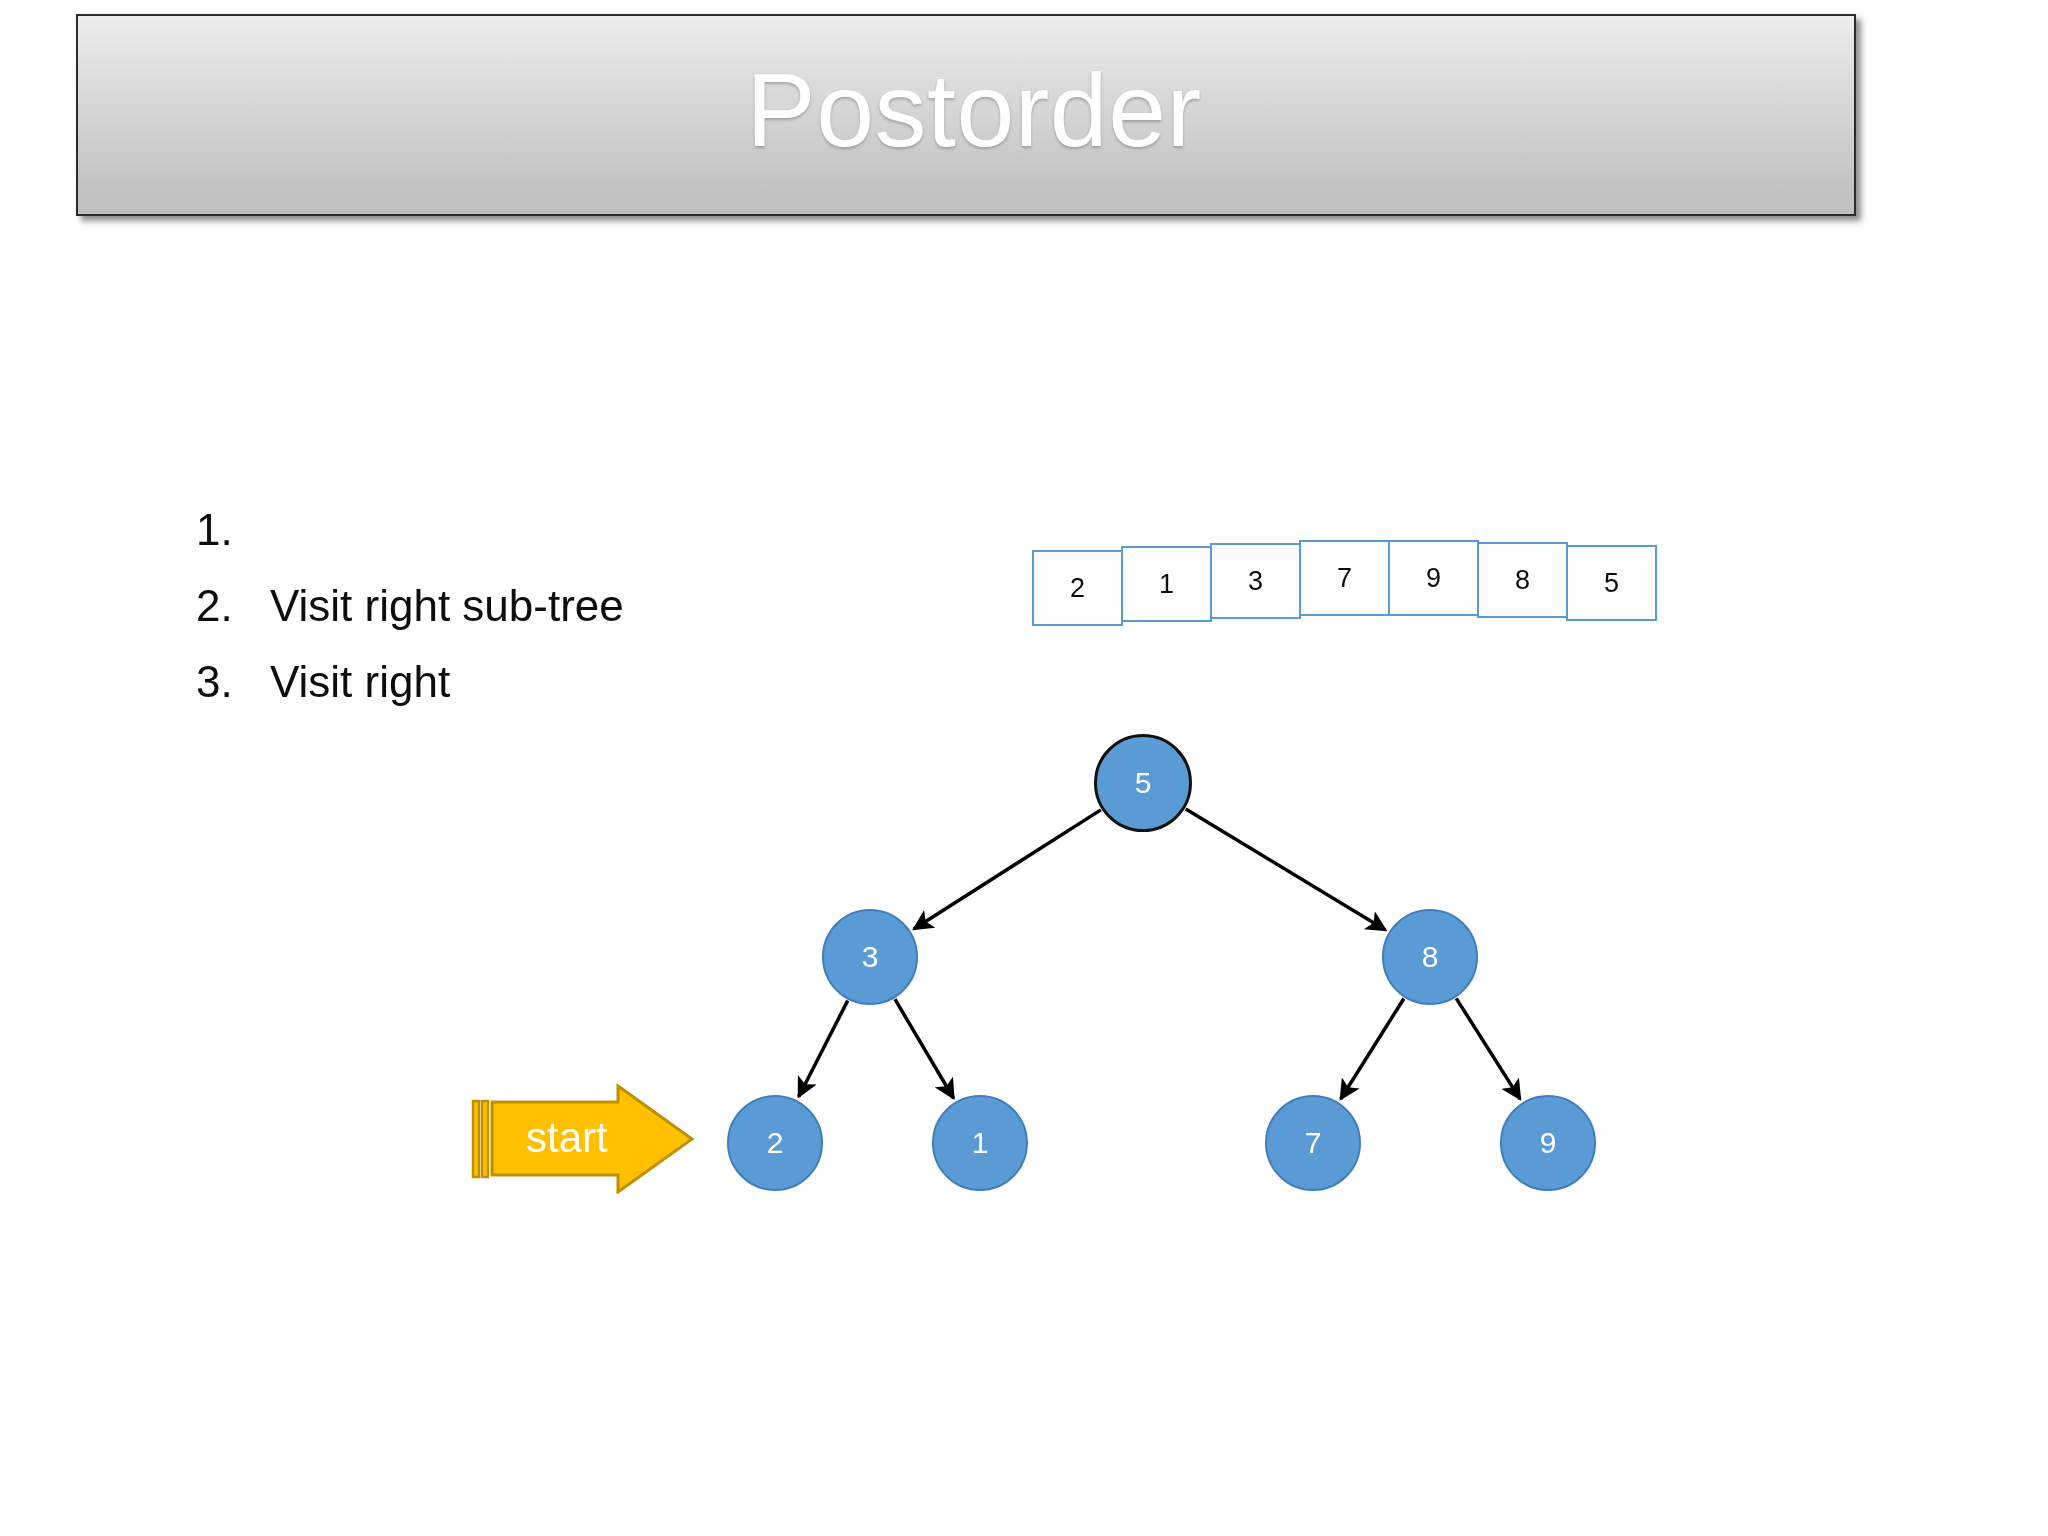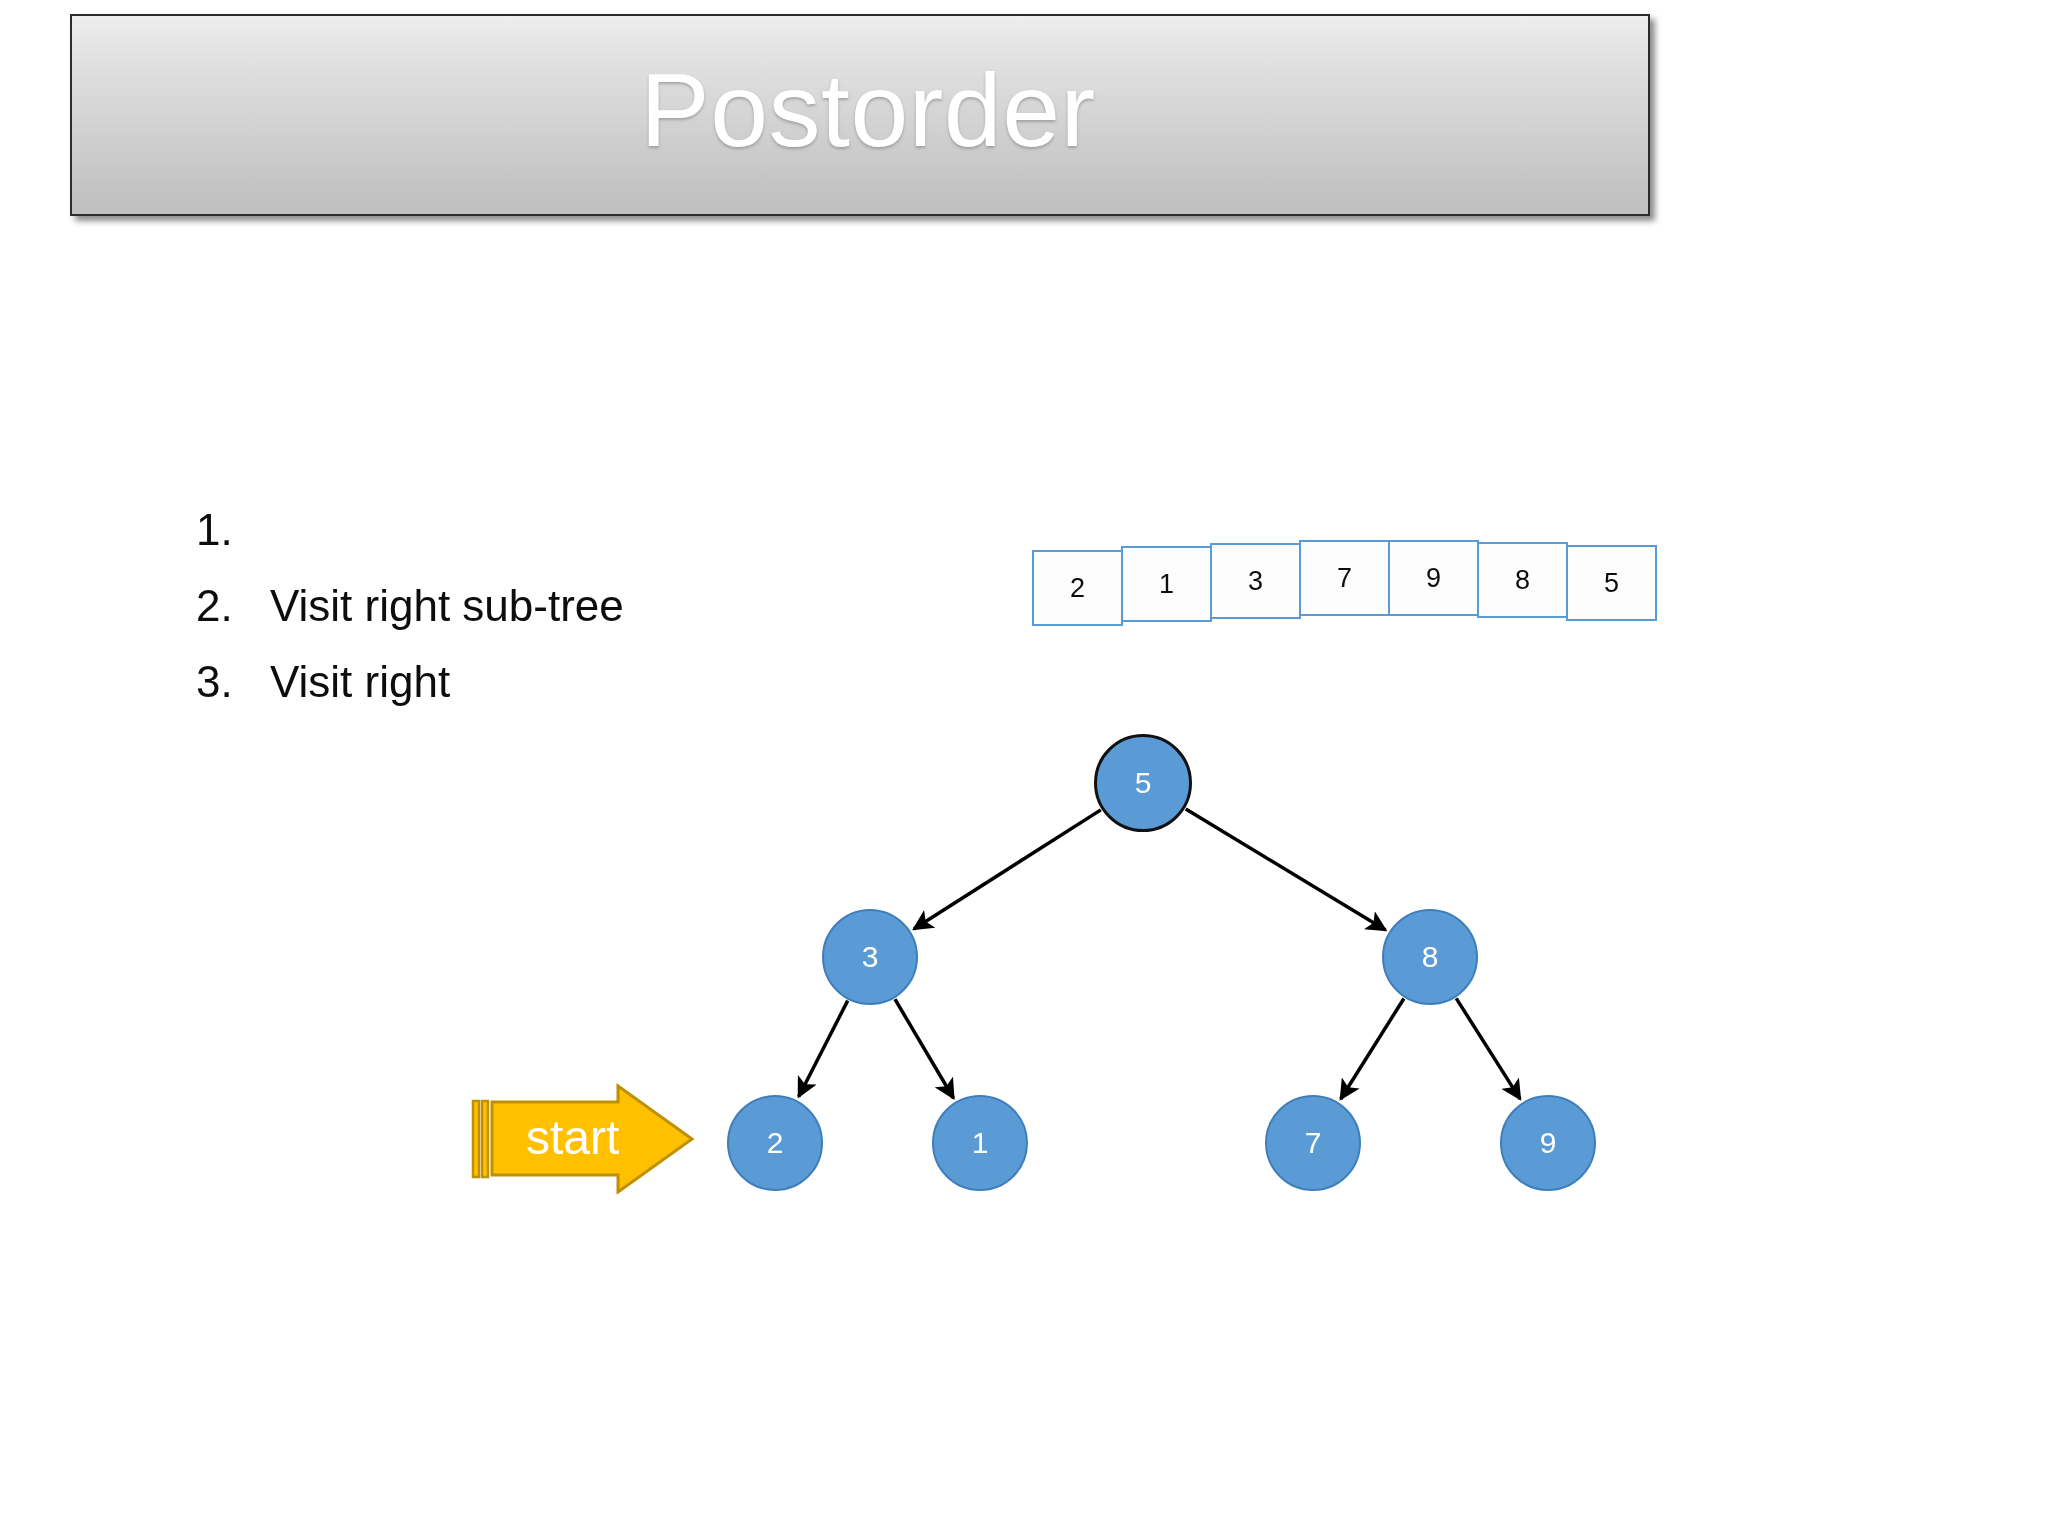--- a/index.html
+++ b/index.html
@@ -11,23 +11,23 @@
     width: 2048px;
     height: 1536px;
     position: relative;
     overflow: hidden;
     font-family: "Liberation Sans", sans-serif;
   }
 
   
   #title-banner {
     position: absolute;
-    left: 70px;
+    left: 76px;
     top: 14px;
-    width: 1580px;
+    width: 1780px;
     height: 202px;
     background: linear-gradient(to bottom, #eeeeee 0%, #e3e3e3 18%, #d2d2d2 55%, #c3c3c3 88%, #bfbfbf 100%);
     border: 2px solid #2b2b2b;
     box-sizing: border-box;
     box-shadow: 5px 5px 6px rgba(0,0,0,0.45);
     display: flex;
     align-items: center;
     justify-content: center;
     padding-left: 16px;
   }
@@ -134,21 +134,21 @@
   }
   #start-label {
     position: absolute;
     left: 468px;
     top: 1082px;
     width: 230px;
     height: 112px;
     display: flex;
     align-items: center;
     color: #ffffff;
-    font-size: 48px;
+    font-size: 42px;
     padding-left: 58px;
     box-sizing: border-box;
     line-height: 1;
   }
 </style>
 </head>
 <body>
 
 <div id="title-banner">
   <div id="title-text">Postorder</div>

